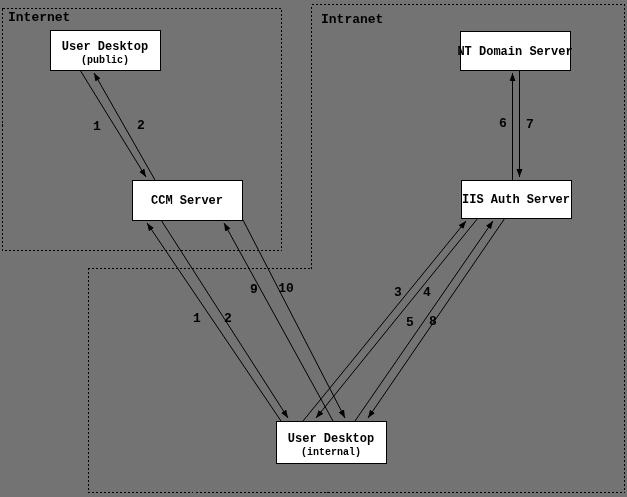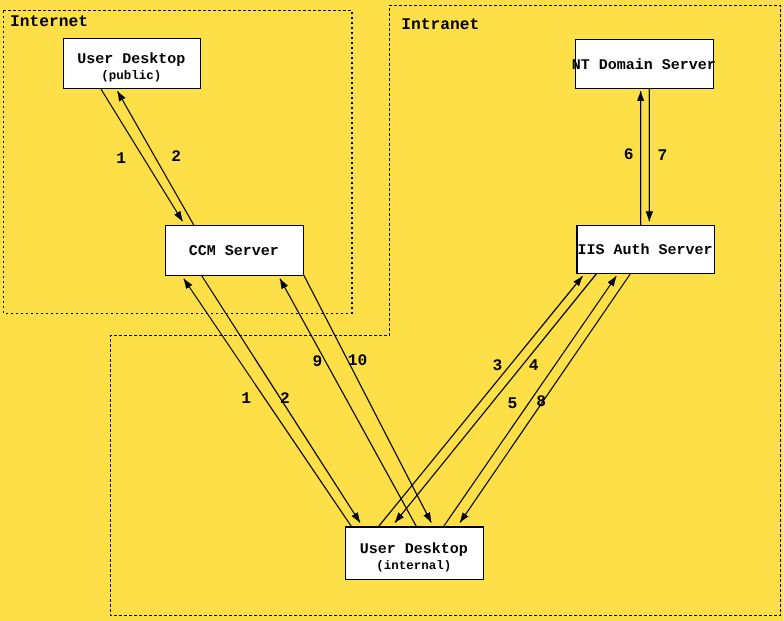--- a/index.html
+++ b/index.html
@@ -1,20 +1,20 @@
 <!DOCTYPE html>
 <html><head>
 <meta charset="utf-8">
 <style>
   html, body { margin: 0; padding: 0; background: #ffffff; }
   .stage {
     position: relative;
     width: 627px;
     height: 497px;
-    background: #fde047;
+    background: #737373;
     font-family: "Liberation Mono", "DejaVu Sans Mono", monospace;
   }
   svg { display: block; }
   .zone-border {
     fill: none;
     stroke: #000000;
     stroke-width: 1;
     stroke-dasharray: 2 2;
     shape-rendering: crispEdges;
   }

